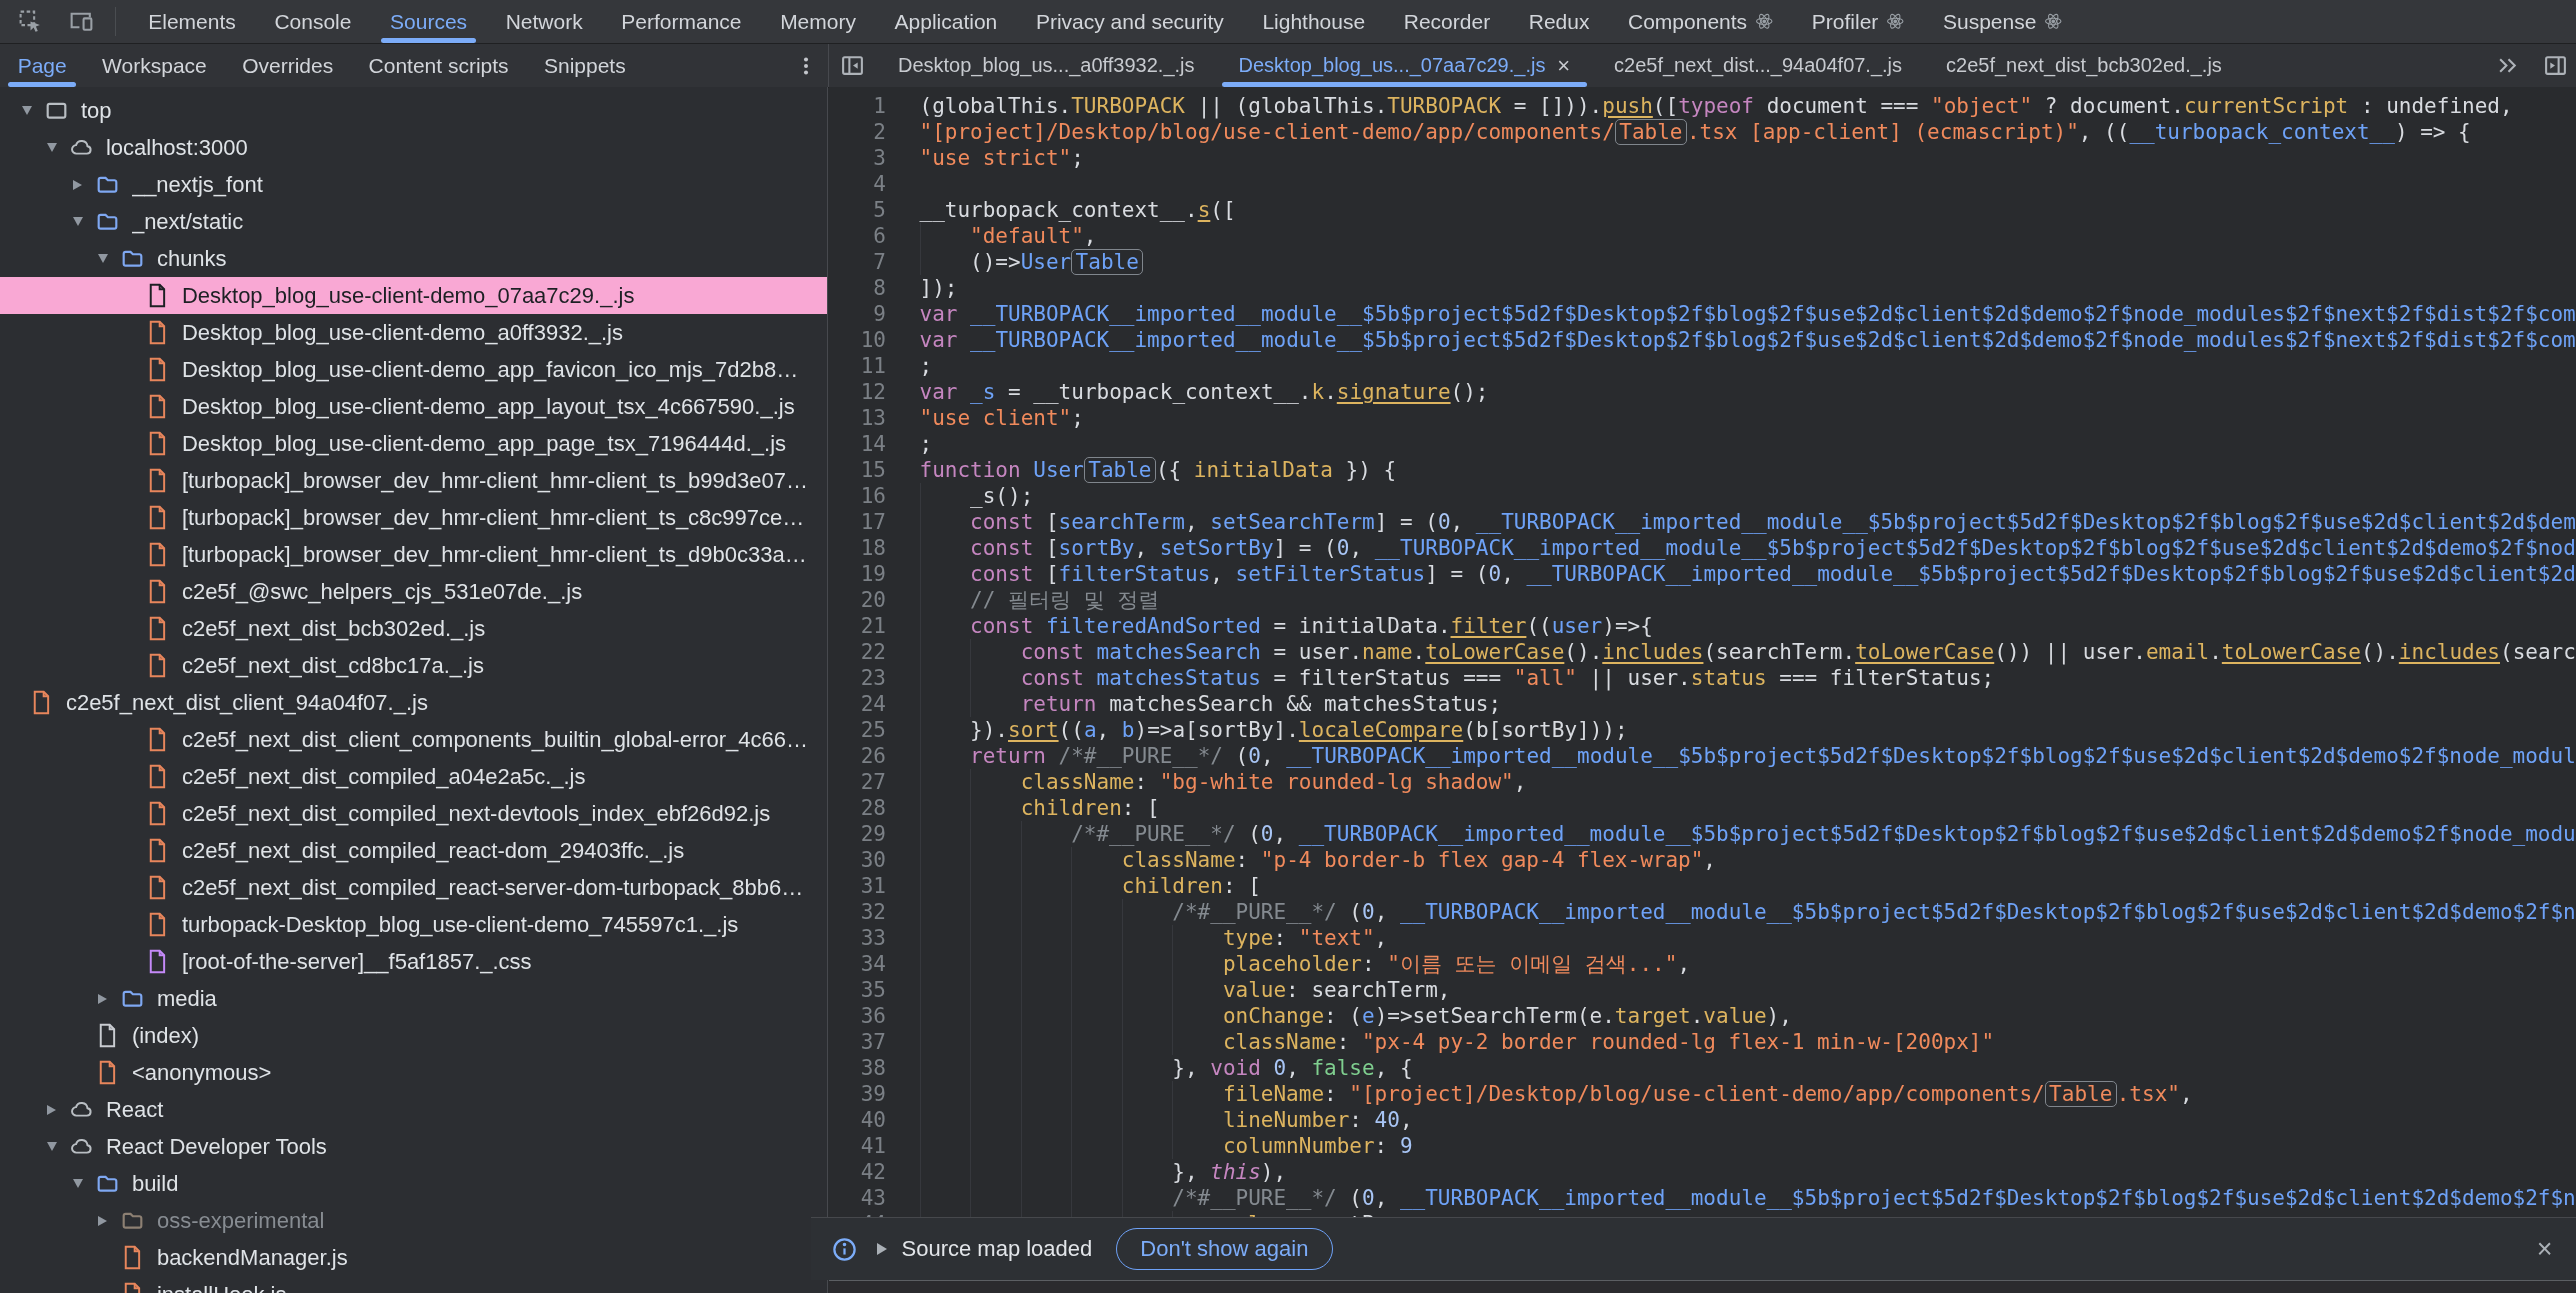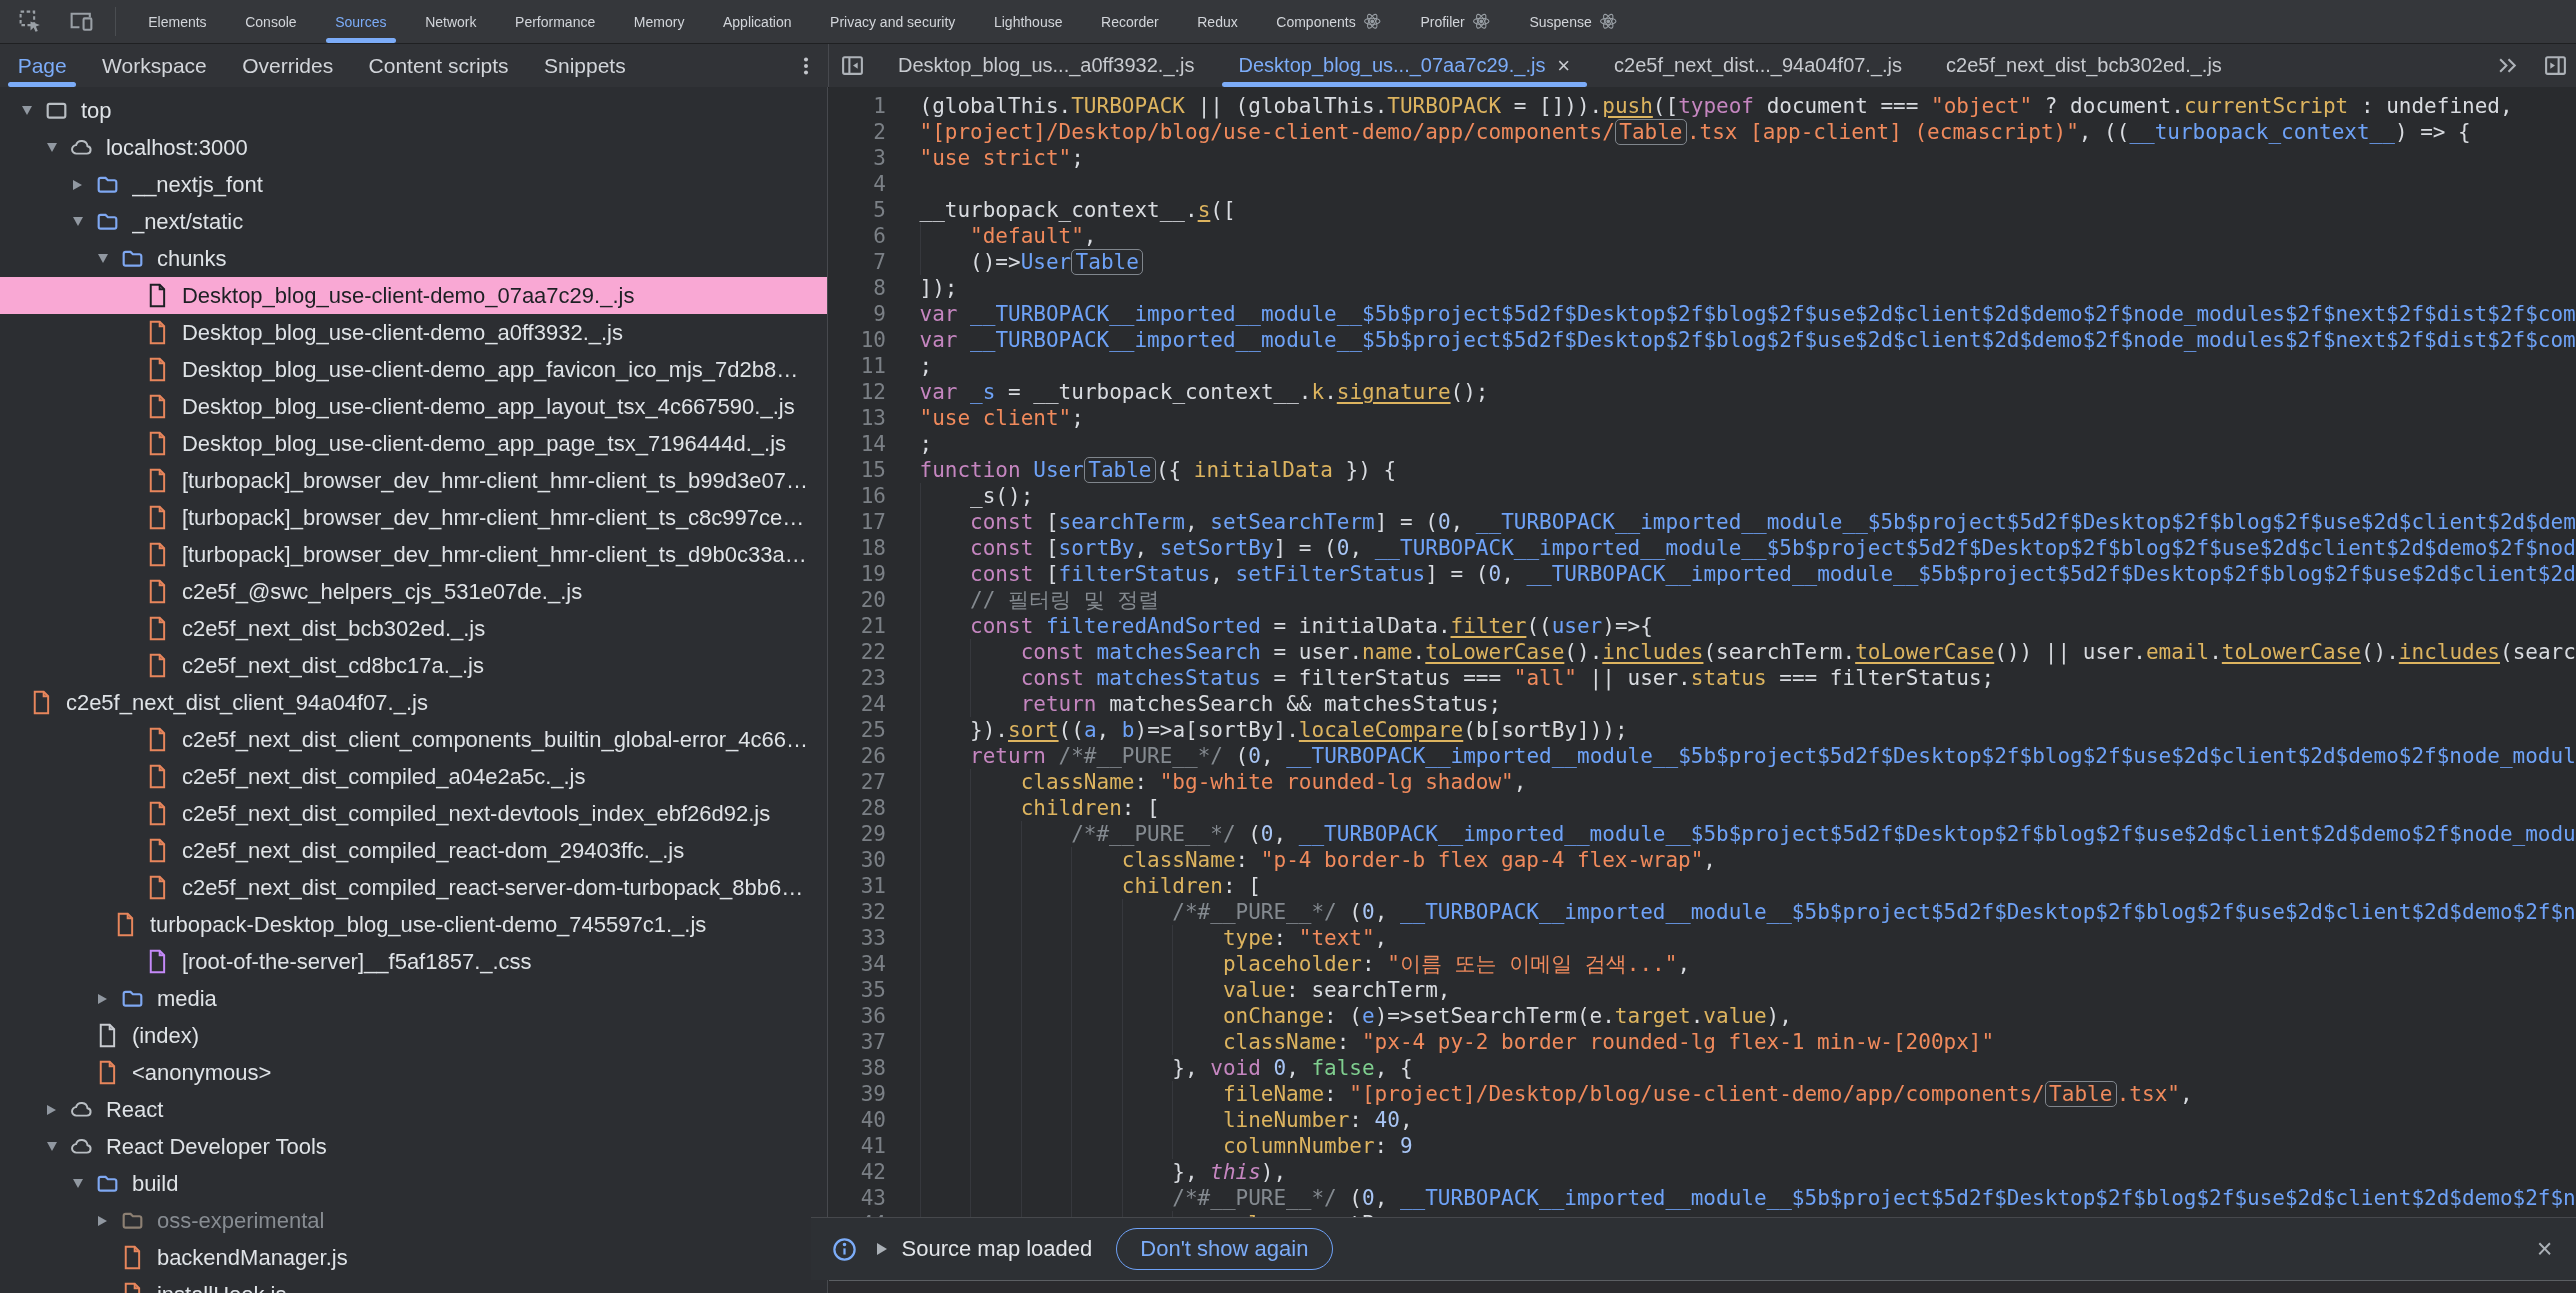--- a/index.html
+++ b/index.html
@@ -5,21 +5,21 @@
   html,body{margin:0;padding:0;background:#232427;}
   #root{position:relative;width:2576px;height:1293px;overflow:hidden;
         font-family:"Liberation Sans",sans-serif;color:#dde1e6;background:#292b2e;}
   
   .row1{position:absolute;top:0;left:0;right:0;height:43px;background:#35373b;
         border-bottom:0.8px solid #1f2022;display:flex;align-items:stretch;}
   .tool-icons{display:flex;align-items:center;padding:0 8.4px;gap:6.7px;}
   .tbtn{width:44px;height:37px;display:flex;align-items:center;justify-content:center;color:#9aa0a6;}
   .vdiv{width:0.8px;height:29px;background:#4a4d51;align-self:center;margin:0 5px;}
   .mtabs{display:flex;align-items:stretch;}
-  .mtab{display:flex;align-items:center;padding:0 19.3px;font-size:14px;color:#d2d5da;position:relative;white-space:nowrap;gap:7.6px;}
+  .mtab{display:flex;align-items:center;padding:0 19.3px;font-size:21px;color:#d2d5da;position:relative;white-space:nowrap;gap:7.6px;}
   .mtab.sel{color:#7cacf8;}
   .mtab.sel::after{content:"";position:absolute;left:10px;right:10px;bottom:0;height:5px;border-radius:3.4px;background:#7cacf8;}
   .ricon{color:#9aa0a6;display:flex;}
   
   .row2{position:absolute;top:44px;left:0;right:0;height:43px;background:#313337;
         border-bottom:0.8px solid #1f2022;display:flex;}
   .nav-left{width:828px;border-right:0.8px solid #47494e;display:flex;align-items:stretch;flex:none;}
   .ntabs{display:flex;flex:1;}
   .ntab{display:flex;align-items:center;padding:0 17.7px;font-size:21px;color:#d2d5da;position:relative;white-space:nowrap;}
   .ntab.sel{color:#7cacf8;}
@@ -453,21 +453,21 @@
       <div class="trow" style="padding-left: 116px;">
         <span class="arrow"></span>
         <span class="ticon ic-file-js">
           <svg width="22" height="25" viewBox="0 0 24 28" fill="none" stroke="currentColor" stroke-width="2.2">
             <path d="M5 2 h10 l5 5 v19 H5 Z"></path>
             <path d="M15 2 v5 h5"></path>
           </svg>
         </span>
         <span class="tlabel">c2e5f_next_dist_compiled_react-server-dom-turbopack_8bb61dab._.js</span>
       </div>
-      <div class="trow" style="padding-left: 84px;">
+      <div class="trow" style="padding-left: 116px;">
         <span class="arrow"></span>
         <span class="ticon ic-file-js">
           <svg width="22" height="25" viewBox="0 0 24 28" fill="none" stroke="currentColor" stroke-width="2.2">
             <path d="M5 2 h10 l5 5 v19 H5 Z"></path>
             <path d="M15 2 v5 h5"></path>
           </svg>
         </span>
         <span class="tlabel">turbopack-Desktop_blog_use-client-demo_745597c1._.js</span>
       </div>
       <div class="trow" style="padding-left: 116px;">

